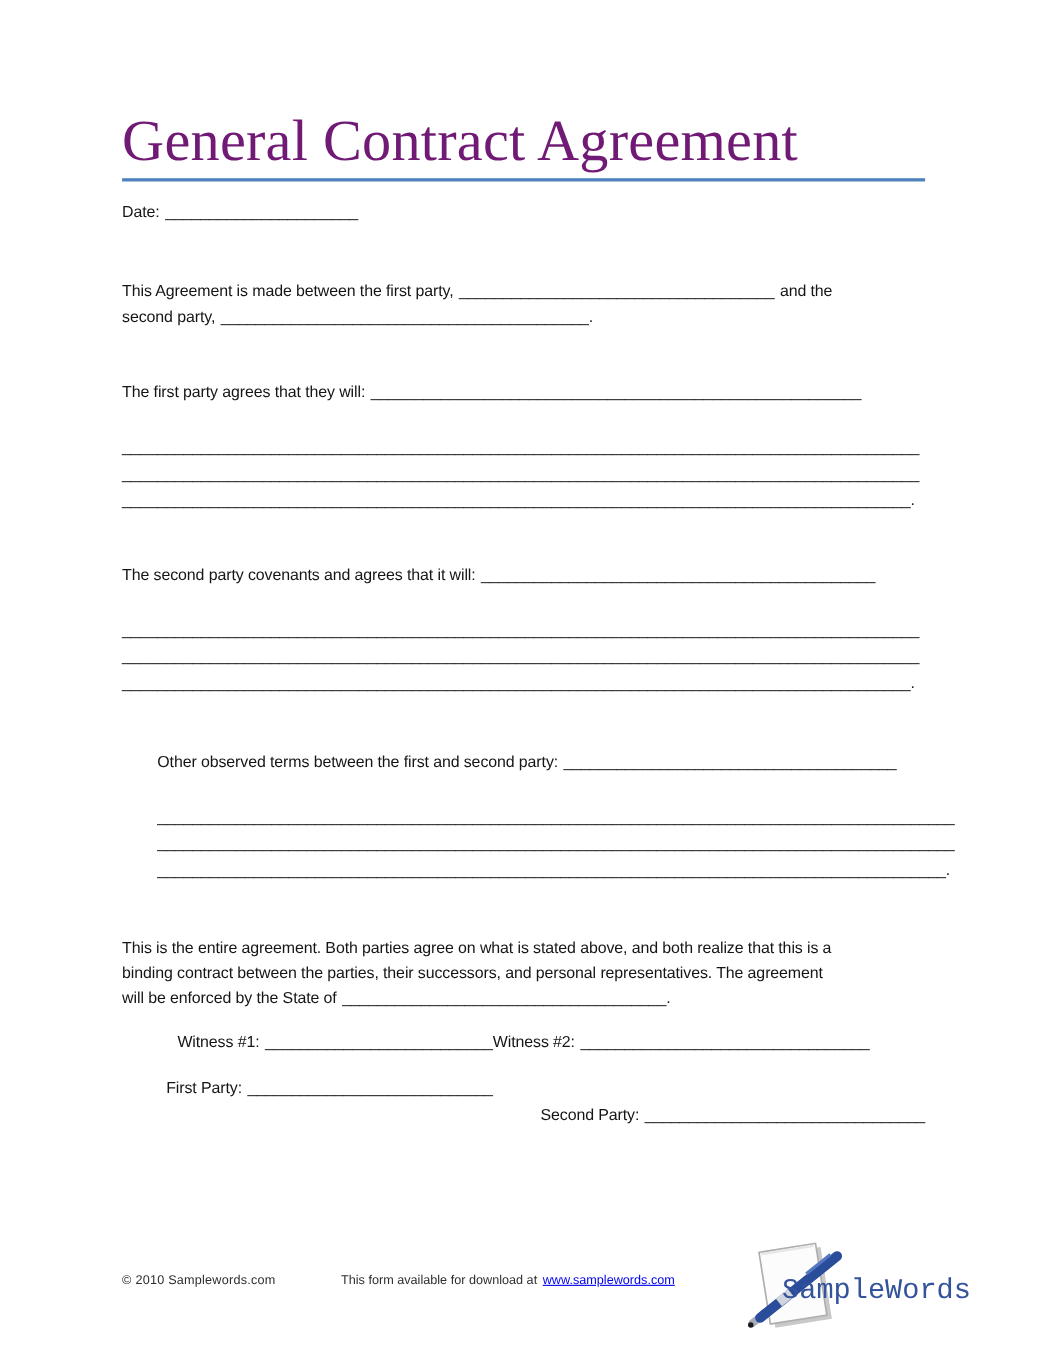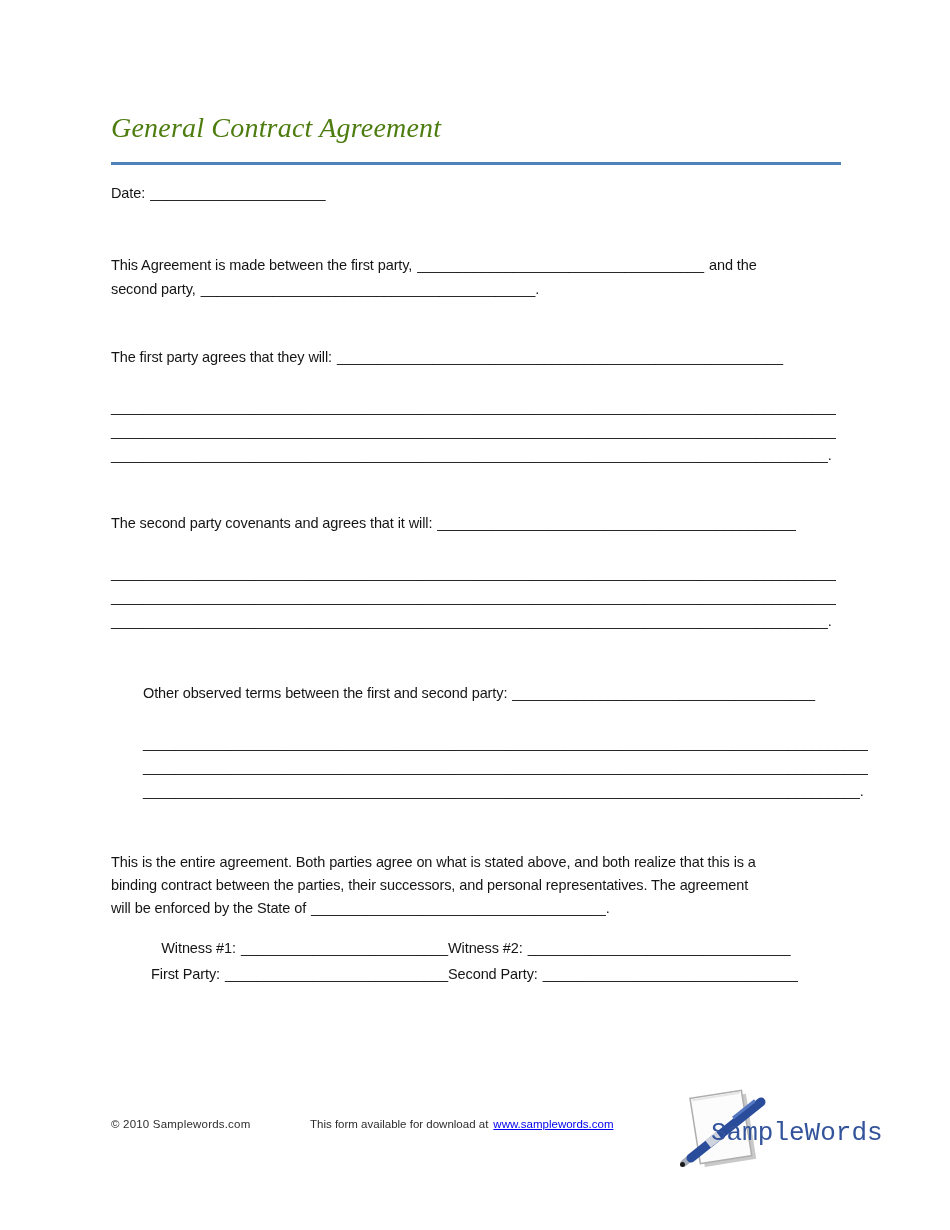--- a/index.html
+++ b/index.html
@@ -9,26 +9,25 @@
     background: #ffffff;
     font-family: "Liberation Sans", sans-serif;
     color: #151515;
     overflow: hidden;
   }
   .page { width: 950px; height: 1230px; padding: 104px 109px 0 111px; }
 
   .doc-title {
     font-family: "Liberation Serif", serif;
     font-weight: 400;
-    font-size: 28px;
+    font-size: 53px;
     line-height: 48px;
-    color: #4d7c0f;
+    color: #701a75;
     margin: 0;
     letter-spacing: 0.2px;
-    font-style: italic;
   }
   .title-rule { border: 0; border-bottom: 3px solid #4F81BD; margin: 10px 0 0 0; }
 
   .line { white-space: nowrap; font-size: 14.5px; line-height: 24px; letter-spacing: -0.1px; }
   .gap { margin-left: 5px; }
 
   .meta-row { display: flex; margin-top: 16px; }
   .meta-left { width: 392px; }
 
   .intro { margin-top: 48px; }
@@ -36,21 +35,21 @@
   .sec { margin-top: 44px; }
   .sec.first { margin-top: 44px; }
   .sec.third { margin-top: 48px; margin-left: 32px; }
   .blank-lines { margin-top: 26px; }
 
   .closing { margin-top: 48px; }
   .closing .line { line-height: 23px; }
 
   .sig-row { display: flex; text-align: right; }
   .sig-row.r1 { margin-top: 16px; }
-  .sig-row.r2 { margin-top: 2px; }
+  .sig-row.r2 { margin-top: 18px; flex-direction: column; }
   .sig-left { width: 337px; }
 
   .footer { position: relative; margin-top: 102px; height: 92px; }
   .f-copy { position: absolute; left: 0; top: 30px; font-size: 11.5px; color: #2e2e2e; letter-spacing: 0.2px; }
   .f-mid  { position: absolute; left: 199px; top: 30px; font-size: 11.5px; color: #2e2e2e; }
   .f-link { color: #0000EE; text-decoration: underline; cursor: pointer; }
   .f-logo { position: absolute; right: -6px; top: -4px; width: 172px; height: 94px; }
   .f-logo svg { position: absolute; left: 0; top: 0; }
   .f-logo-text {
     position: absolute; left: 36px; top: 34px;

